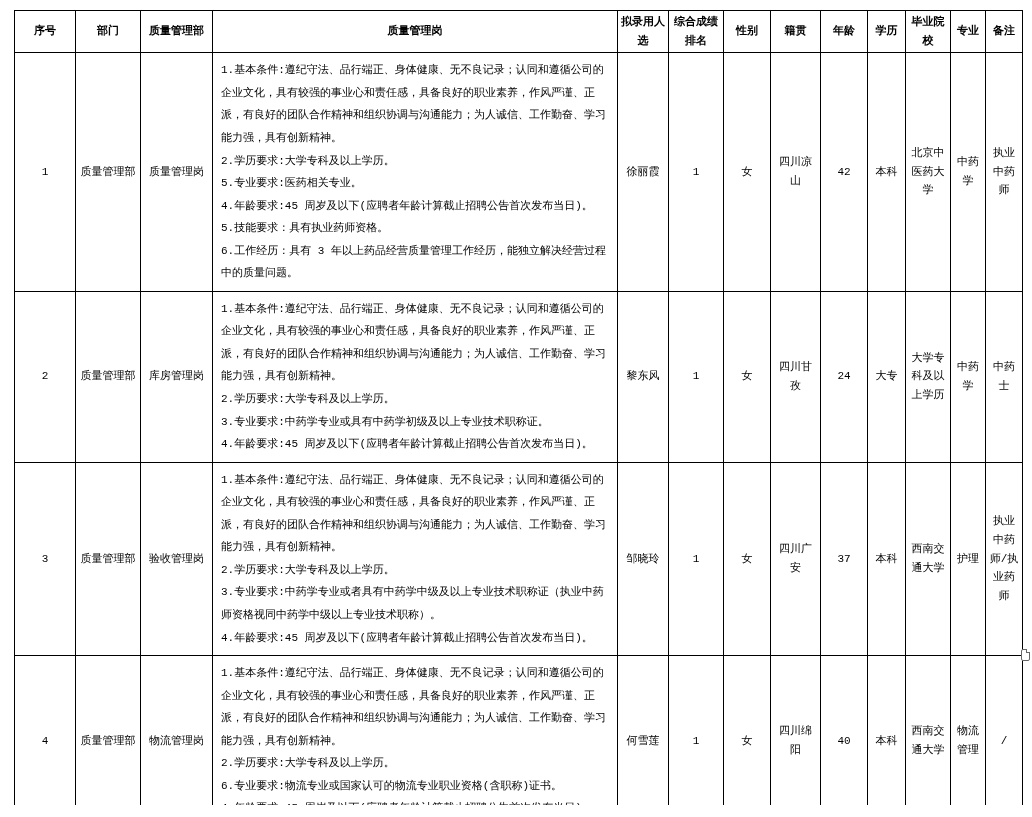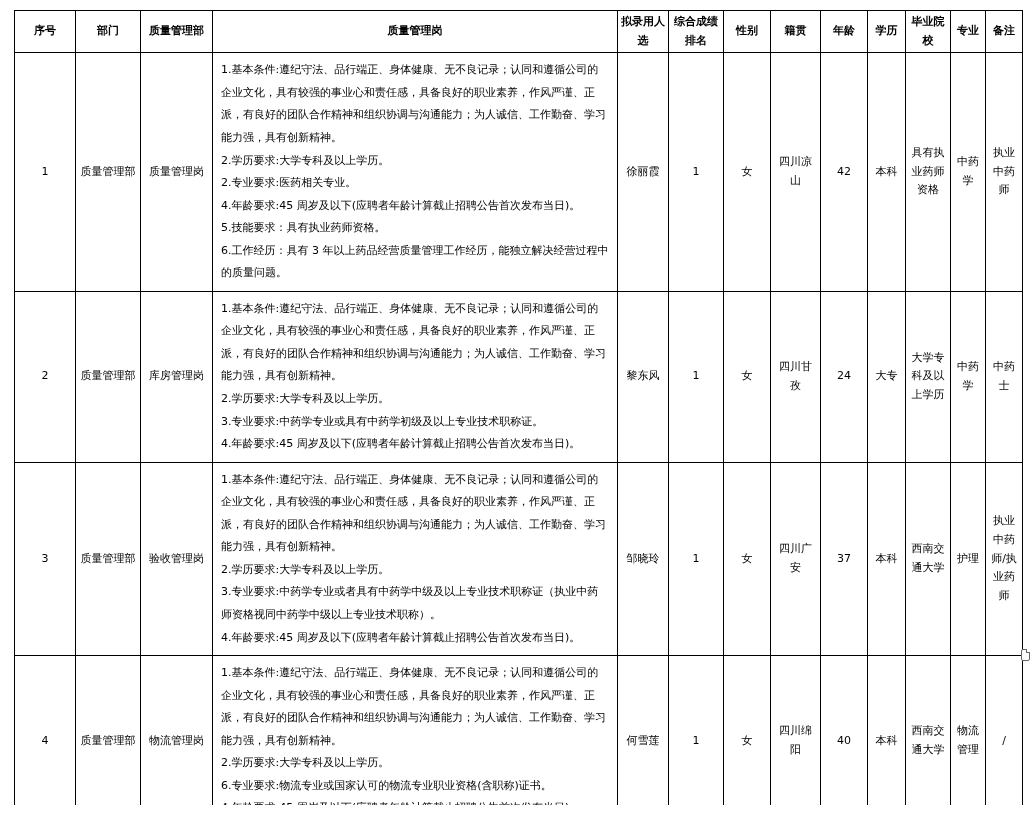--- a/index.html
+++ b/index.html
@@ -2,21 +2,21 @@
 <html><head>
 <meta charset="utf-8">
 <style>
   * { box-sizing: border-box; margin: 0; padding: 0; }
   html, body {
     width: 1032px; height: 817px;
     background: #ffffff;
     font-family: "DejaVu Sans", "Liberation Sans", sans-serif;
     color: #000000;
   }
-  .page { position: relative; width: 1032px; height: 805px; overflow: hidden; }
+  .page { position: relative; width: 1032px; height: 805px; overflow: hidden; font-family: Liberation Mono, monospace; }
 
   table.recruit {
     position: absolute; left: 14px; top: 10px;
     width: 1008px;
     border-collapse: collapse;
     table-layout: fixed;
   }
   .recruit th, .recruit td {
     border: 1px solid #000000;
     vertical-align: middle;
@@ -109,32 +109,32 @@
       </tr>
     </thead>
     <tbody>
         <tr>
     <td class="c">1</td>
     <td class="c">质量管理部</td>
     <td class="c">质量管理岗</td>
     <td class="req">
             <p class="req-line">1.基本条件:遵纪守法、品行端正、身体健康、无不良记录；认同和遵循公司的企业文化，具有较强的事业心和责任感，具备良好的职业素养，作风严谨、正派，有良好的团队合作精神和组织协调与沟通能力；为人诚信、工作勤奋、学习能力强，具有创新精神。</p>
             <p class="req-line">2.学历要求:大学专科及以上学历。</p>
-            <p class="req-line">2.专业要求:医药相关专业。</p>
+            <p class="req-line">5.专业要求:医药相关专业。</p>
             <p class="req-line">4.年龄要求:45 周岁及以下(应聘者年龄计算截止招聘公告首次发布当日)。</p>
             <p class="req-line">5.技能要求：具有执业药师资格。</p>
             <p class="req-line">6.工作经历：具有 3 年以上药品经营质量管理工作经历，能独立解决经营过程中的质量问题。</p>
           </td>
     <td class="c">徐丽霞</td>
     <td class="c">1</td>
     <td class="c">女</td>
     <td class="c">四川凉山</td>
     <td class="c">42</td>
     <td class="c">本科</td>
-    <td class="c">具有执业药师资格</td>
+    <td class="c">北京中医药大学</td>
     <td class="c">中药学</td>
     <td class="c">执业中药师</td>
   </tr>
         <tr>
     <td class="c">2</td>
     <td class="c">质量管理部</td>
     <td class="c">库房管理岗</td>
     <td class="req">
             <p class="req-line">1.基本条件:遵纪守法、品行端正、身体健康、无不良记录；认同和遵循公司的企业文化，具有较强的事业心和责任感，具备良好的职业素养，作风严谨、正派，有良好的团队合作精神和组织协调与沟通能力；为人诚信、工作勤奋、学习能力强，具有创新精神。</p>
             <p class="req-line">2.学历要求:大学专科及以上学历。</p>

